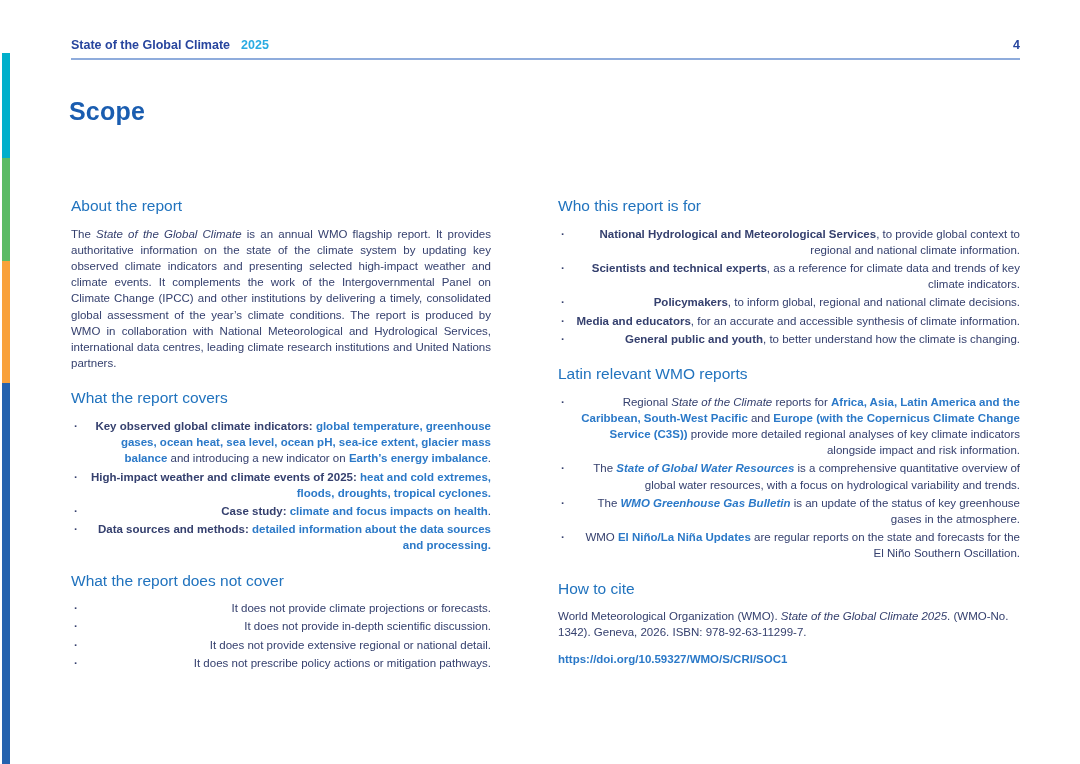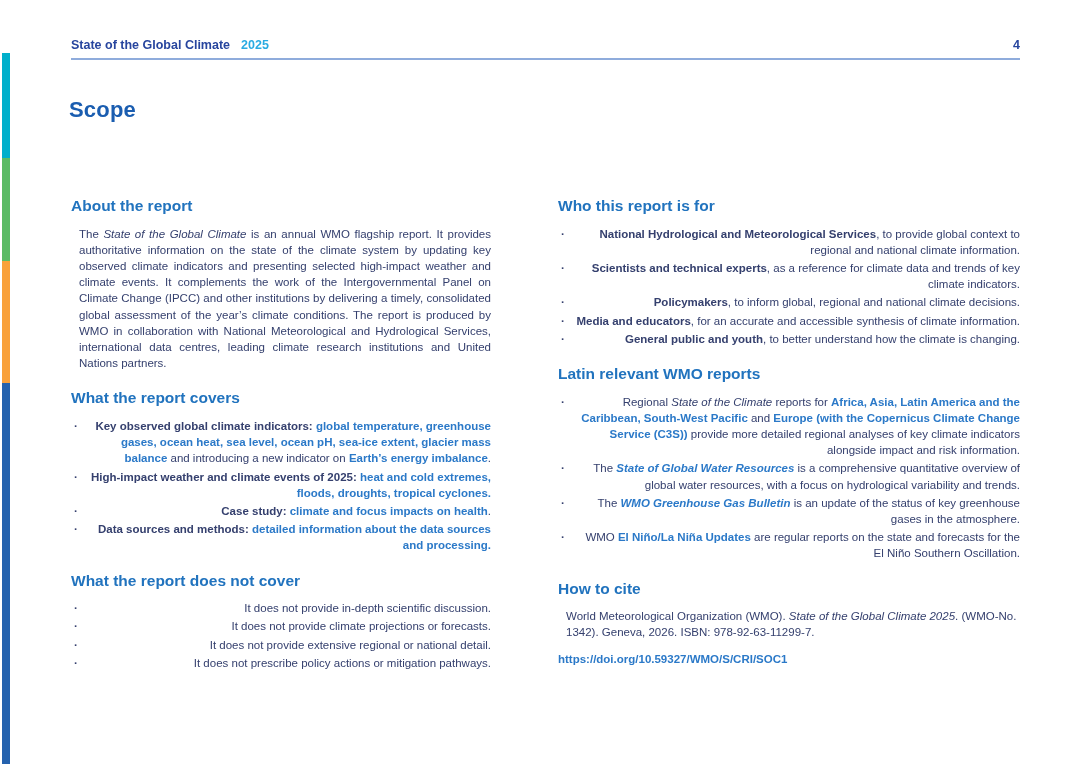--- a/index.html
+++ b/index.html
@@ -34,41 +34,41 @@
     position:absolute;left:71px;top:38px;width:949px;
     display:flex;justify-content:space-between;align-items:flex-end;
     padding-bottom:6px;border-bottom:2px solid var(--rule);
     font-size:12.5px;font-weight:700;color:var(--navy);
   }
   .runhead .year{color:var(--year);margin-left:11px;}
 
   
   .page-title{
     position:absolute;left:69px;top:97px;
-    font-size:22px;font-weight:700;color:var(--title);
+    font-size:25px;font-weight:700;color:var(--title);
     letter-spacing:0.2px;
     text-align:center;
   }
 
   
   .cols{
     position:absolute;left:71px;top:197px;width:949px;
     display:flex;gap:67px;
     font-size:11.5px;line-height:16.2px;
   }
   .col-left{width:420px;flex:0 0 420px;}
   .col-right{width:462px;flex:0 0 462px;}
 
   h3{
-    font-size:15.5px;font-weight:700;color:var(--heading);
+    font-size:15.5px;font-weight:400;color:var(--heading);
     margin:18px 0 10px 0;line-height:1.2;
   }
   h3:first-child{margin-top:0;}
 
-  p{margin:0 0 2px 8px;}
+  p{margin:0 0 2px 0;}
   p.justify{text-align:justify;}
 
   ul{list-style:none;margin:0;padding:0;text-align:right;}
   li{position:relative;padding-left:16px;margin-bottom:2px;}
   li::before{
     content:"·";
     position:absolute;left:3px;top:0;
     font-weight:700;color:var(--body);
   }
 
@@ -110,22 +110,22 @@
       <h3>What the report covers</h3>
       <ul>
         <li><span class="seg-bold">Key observed global climate indicators: </span><span class="seg-link">global temperature, greenhouse gases, ocean heat, sea level, ocean pH, sea-ice extent, glacier mass balance</span><span class="seg-plain"> and introducing a new indicator on </span><span class="seg-link">Earth’s energy imbalance</span><span class="seg-plain">.</span></li>
         <li><span class="seg-bold">High-impact weather and climate events of 2025: </span><span class="seg-link">heat and cold extremes, floods, droughts, tropical cyclones.</span></li>
         <li><span class="seg-bold">Case study: </span><span class="seg-link">climate and focus impacts on health</span><span class="seg-plain">.</span></li>
         <li><span class="seg-bold">Data sources and methods: </span><span class="seg-link">detailed information about the data sources and processing.</span></li>
       </ul>
 
       <h3>What the report does not cover</h3>
       <ul>
+        <li><span class="seg-plain">It does not provide climate projections or forecasts.</span></li>
         <li><span class="seg-plain">It does not provide in-depth scientific discussion.</span></li>
-        <li><span class="seg-plain">It does not provide climate projections or forecasts.</span></li>
         <li><span class="seg-plain">It does not provide extensive regional or national detail.</span></li>
         <li><span class="seg-plain">It does not prescribe policy actions or mitigation pathways.</span></li>
       </ul>
     </section>
 
     <section class="col-right">
       <h3>Who this report is for</h3>
       <ul>
         <li><span class="seg-bold">National Hydrological and Meteorological Services</span><span class="seg-plain">, to provide global context to regional and national climate information.</span></li>
         <li><span class="seg-bold">Scientists and technical experts</span><span class="seg-plain">, as a reference for climate data and trends of key climate indicators.</span></li>

